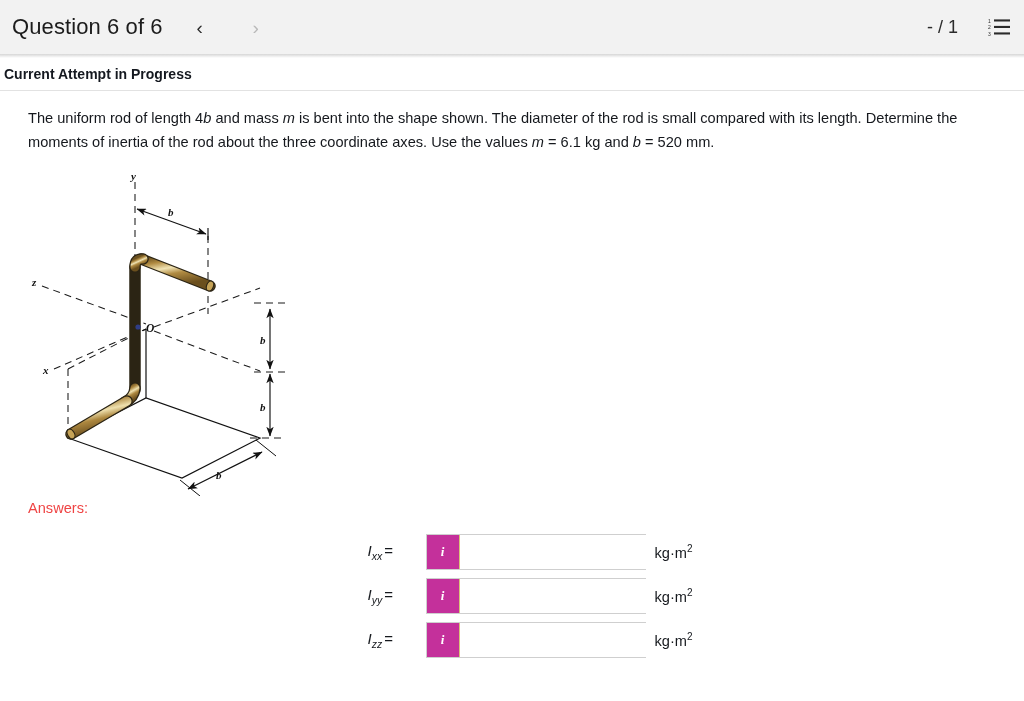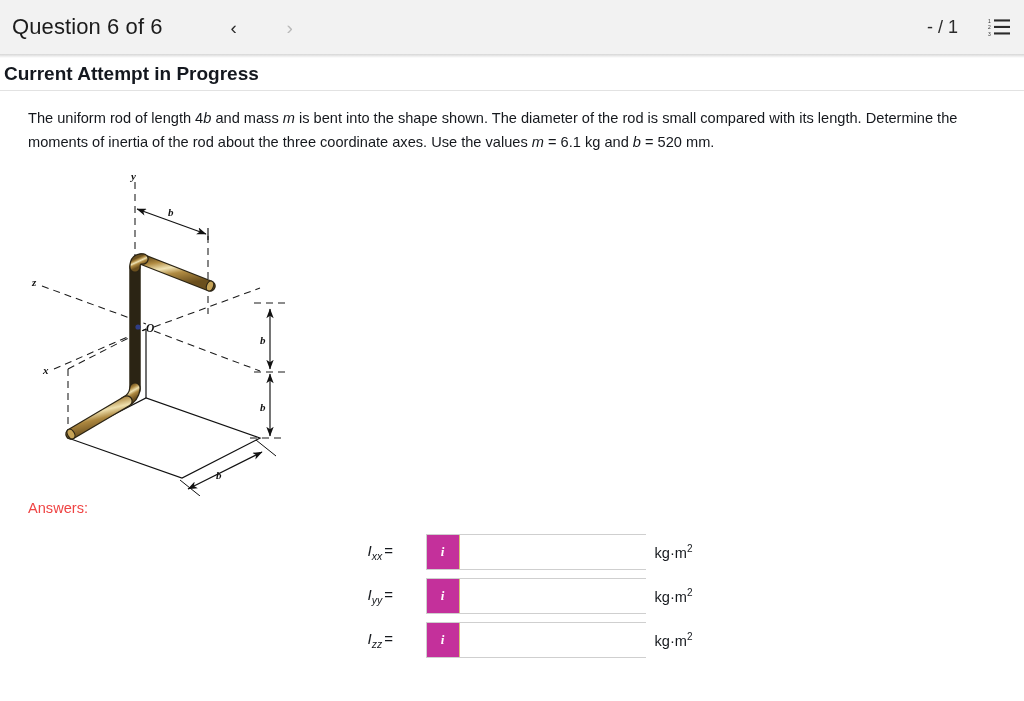--- a/index.html
+++ b/index.html
@@ -20,21 +20,20 @@
   .header {
     position: absolute;
     left: 0; top: 0;
     width: 1024px;
     height: 54px;
     background: #f2f2f2;
     display: flex;
     align-items: center;
     box-sizing: border-box;
     padding: 0 14px 0 12px;
-    gap: 34px;
   }
   .header-shadow {
     position: absolute;
     left: 0; top: 54px;
     width: 1024px; height: 4px;
     background: linear-gradient(to bottom, rgba(0,0,0,0.16), rgba(0,0,0,0));
   }
   .q-title {
     font-size: 22px;
     font-weight: 400;
@@ -79,21 +78,21 @@
     width: 1024px;
     height: 33px;
     box-sizing: border-box;
     display: flex;
     align-items: center;
     padding-left: 4px;
     border-bottom: 1px solid #e2e2e2;
     background: #ffffff;
   }
   .attempt-text {
-    font-size: 19px;
+    font-size: 14px;
     font-weight: bold;
     color: #14181f;
   }
 
   
   .content {
     position: absolute;
     left: 8px; top: 92px;
     width: 1024px;
   }

